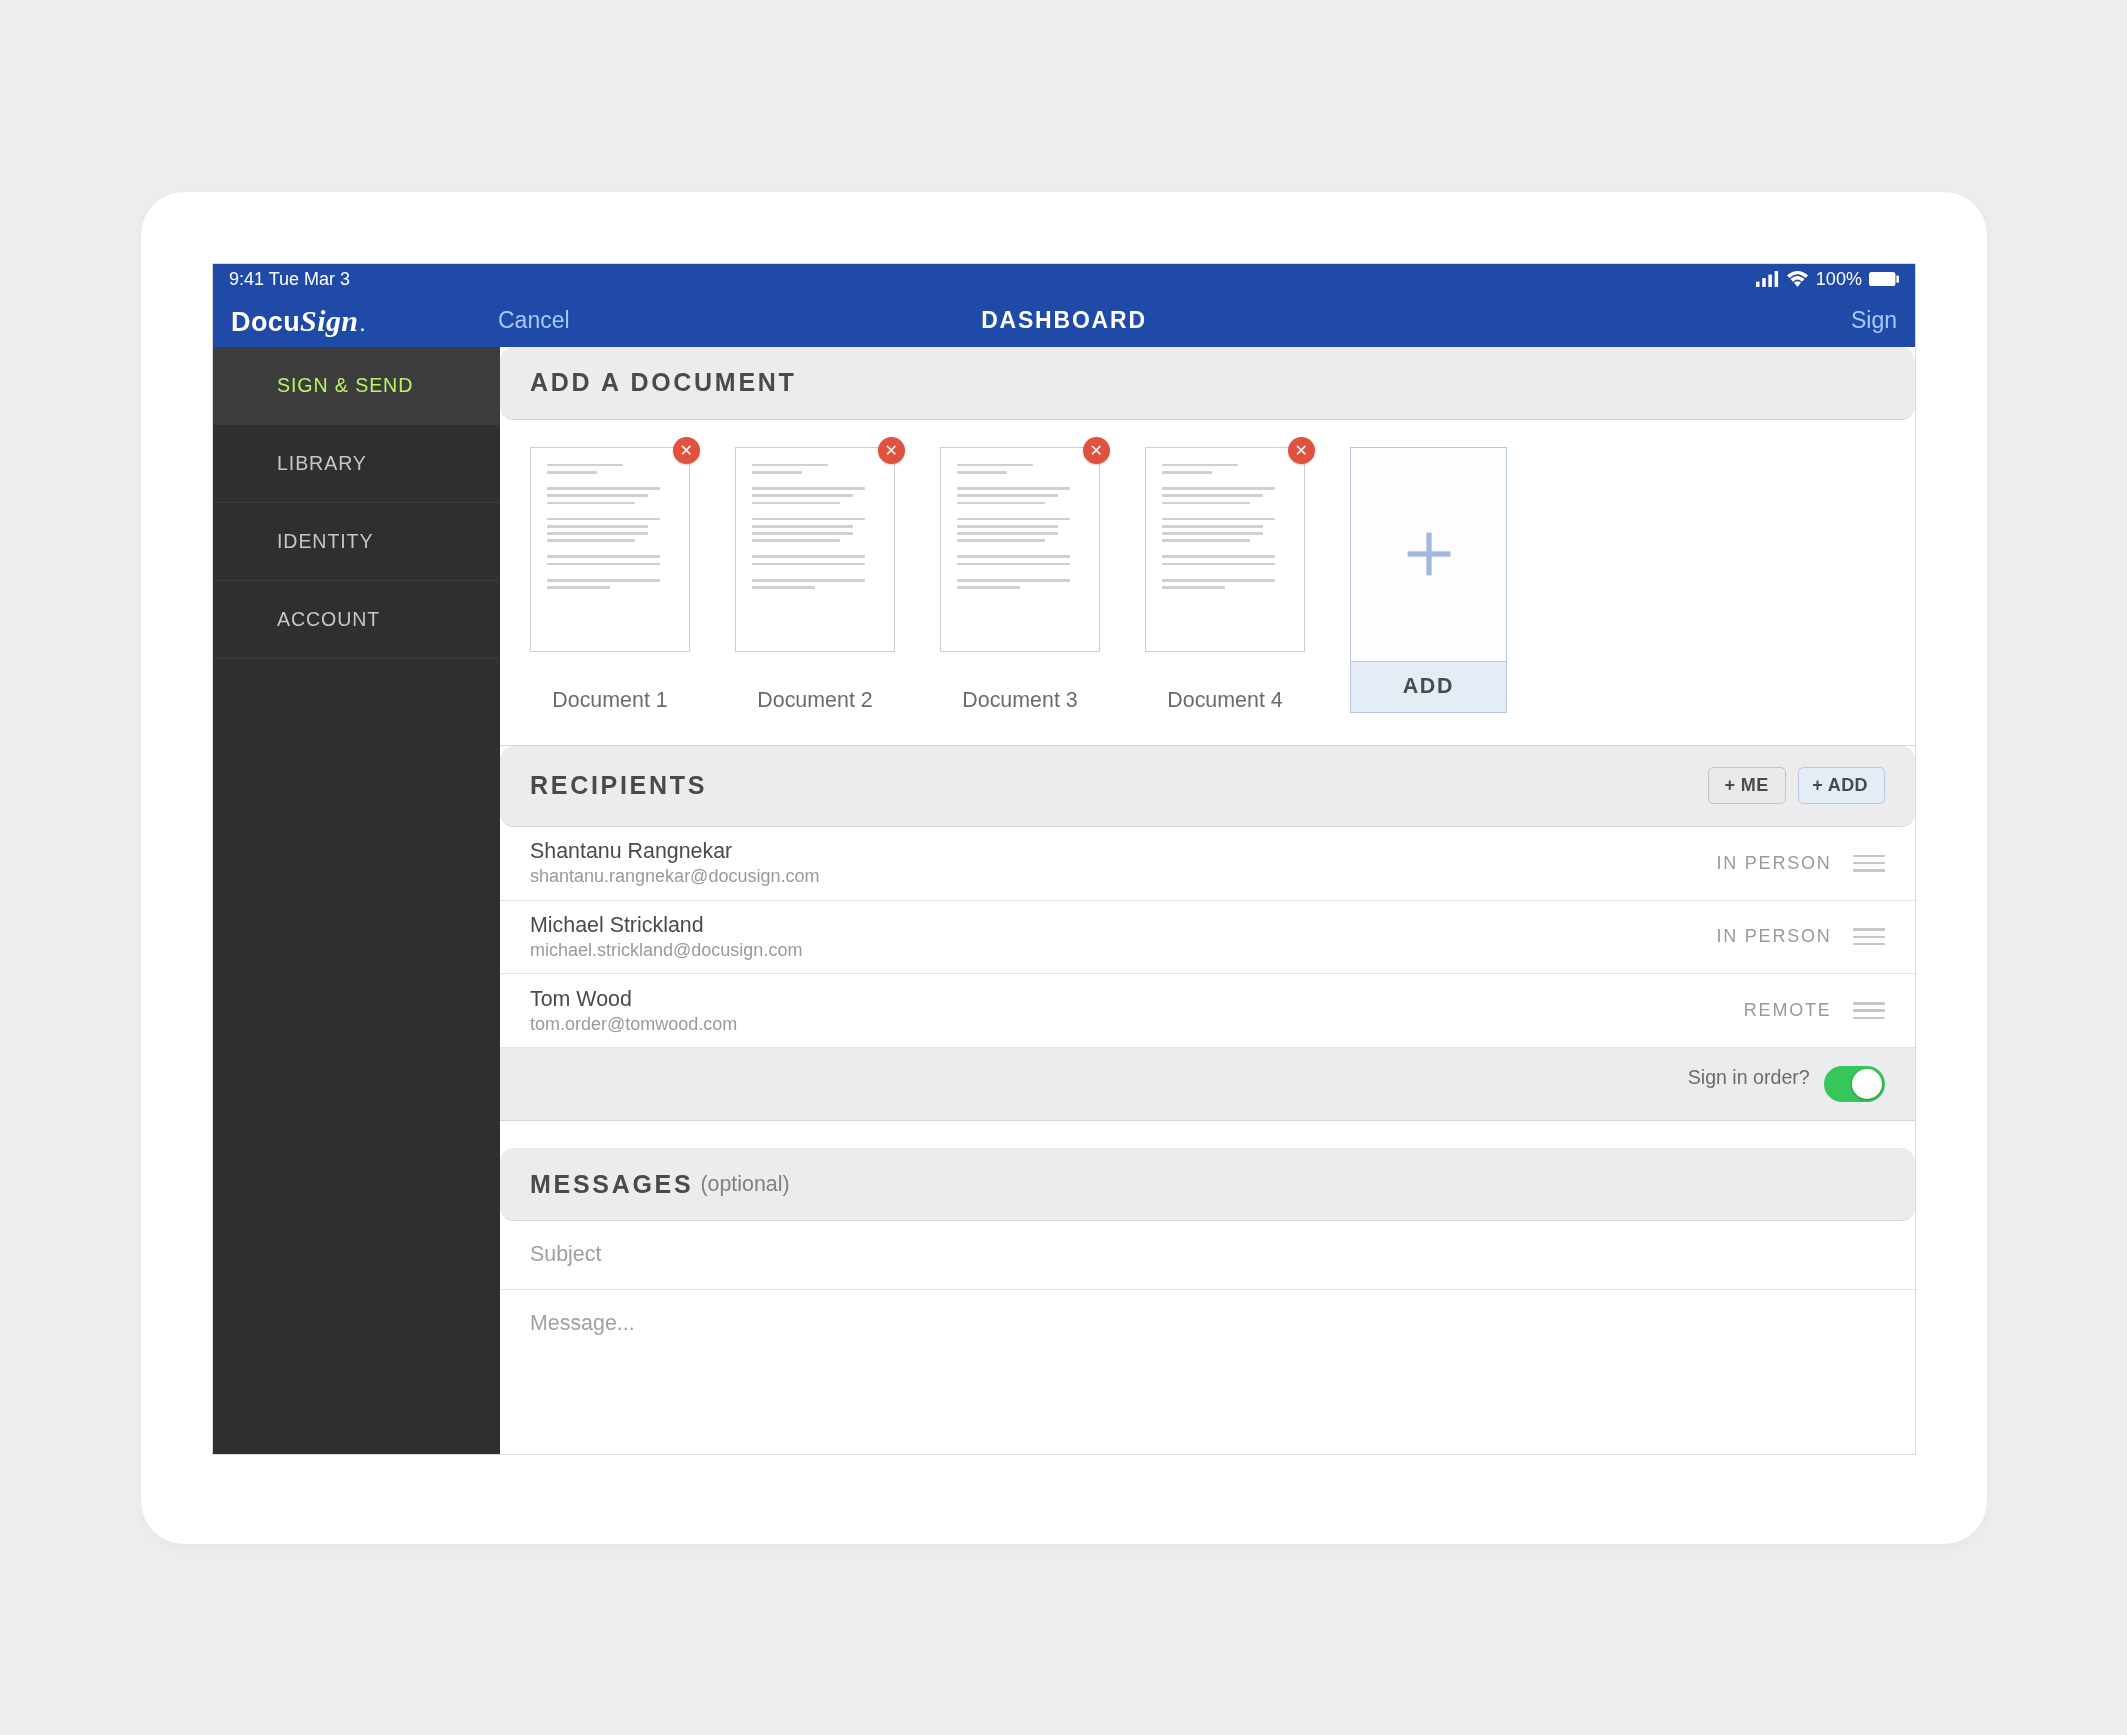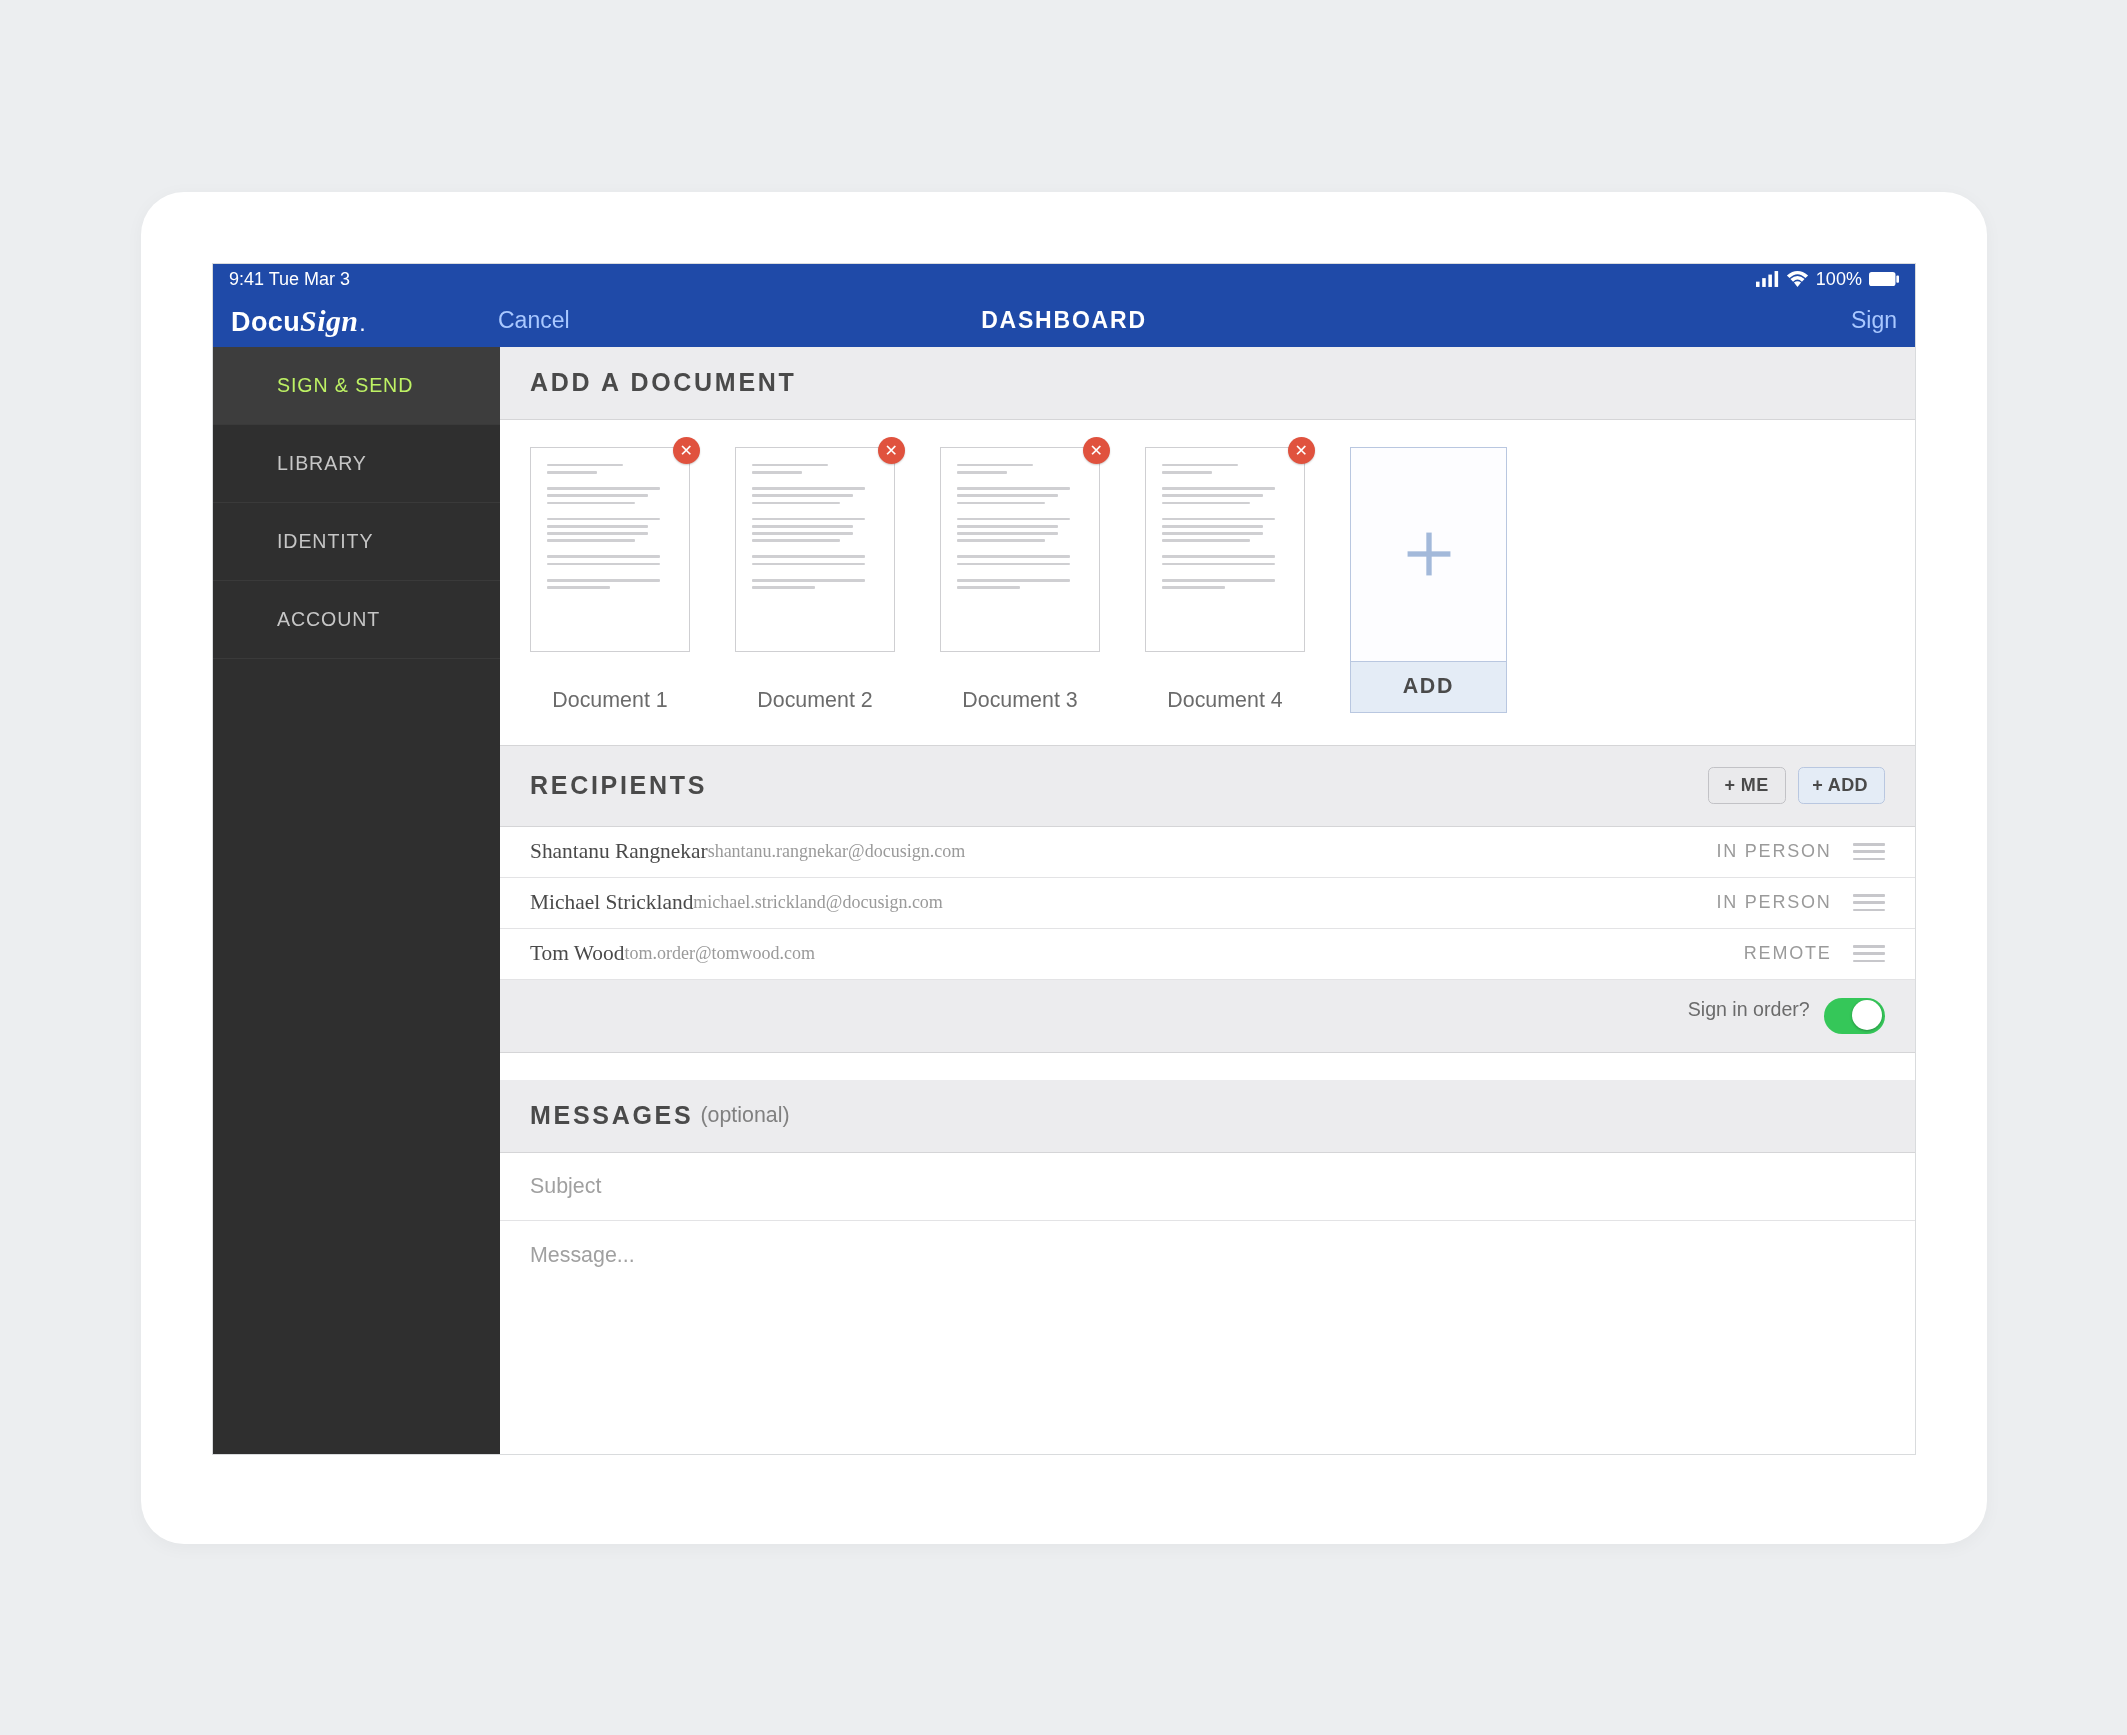--- a/index.html
+++ b/index.html
@@ -117,20 +117,21 @@
   .section-header {
     background: #ececee;
     padding: 21.4px 30px;
     font-size: 25px;
     font-weight: 600;
     letter-spacing: 2.7px;
     color: #4a4a4a;
     border-bottom: 0.9px solid #d5d5d7;
     display: flex;
     align-items: center;
+    border-radius: 14px;
   }
   .section-header .optional {
     font-weight: 400;
     letter-spacing: 0;
     color: #808080;
     font-size: 21.4px;
     margin-left: 7.1px;
   }
   
   .docs-row {
@@ -209,21 +210,21 @@
     cursor: pointer;
     letter-spacing: 0.4px;
   }
   .pill-btn.add { background: #e4ecf6; border-color: #b9c7e0; padding-left: 13px; }
   .recip-row {
     display: flex;
     align-items: center;
     padding: 12.5px 30px;
     border-bottom: 0.9px solid #e3e3e5;
   }
-  .recip-info { display: flex; flex-direction: row; font-family: Liberation Serif, serif; }
+  .recip-info { display: flex; flex-direction: column; }
   .recip-name { font-size: 21.4px; color: #4a4a4a; }
   .recip-email { font-size: 18px; color: #9a9a9a; margin-top: 1.8px; }
   .recip-mode {
     margin-left: auto;
     font-size: 18px;
     color: #9a9a9a;
     letter-spacing: 1.8px;
     margin-right: 21.4px;
   }
   .drag-handle {

